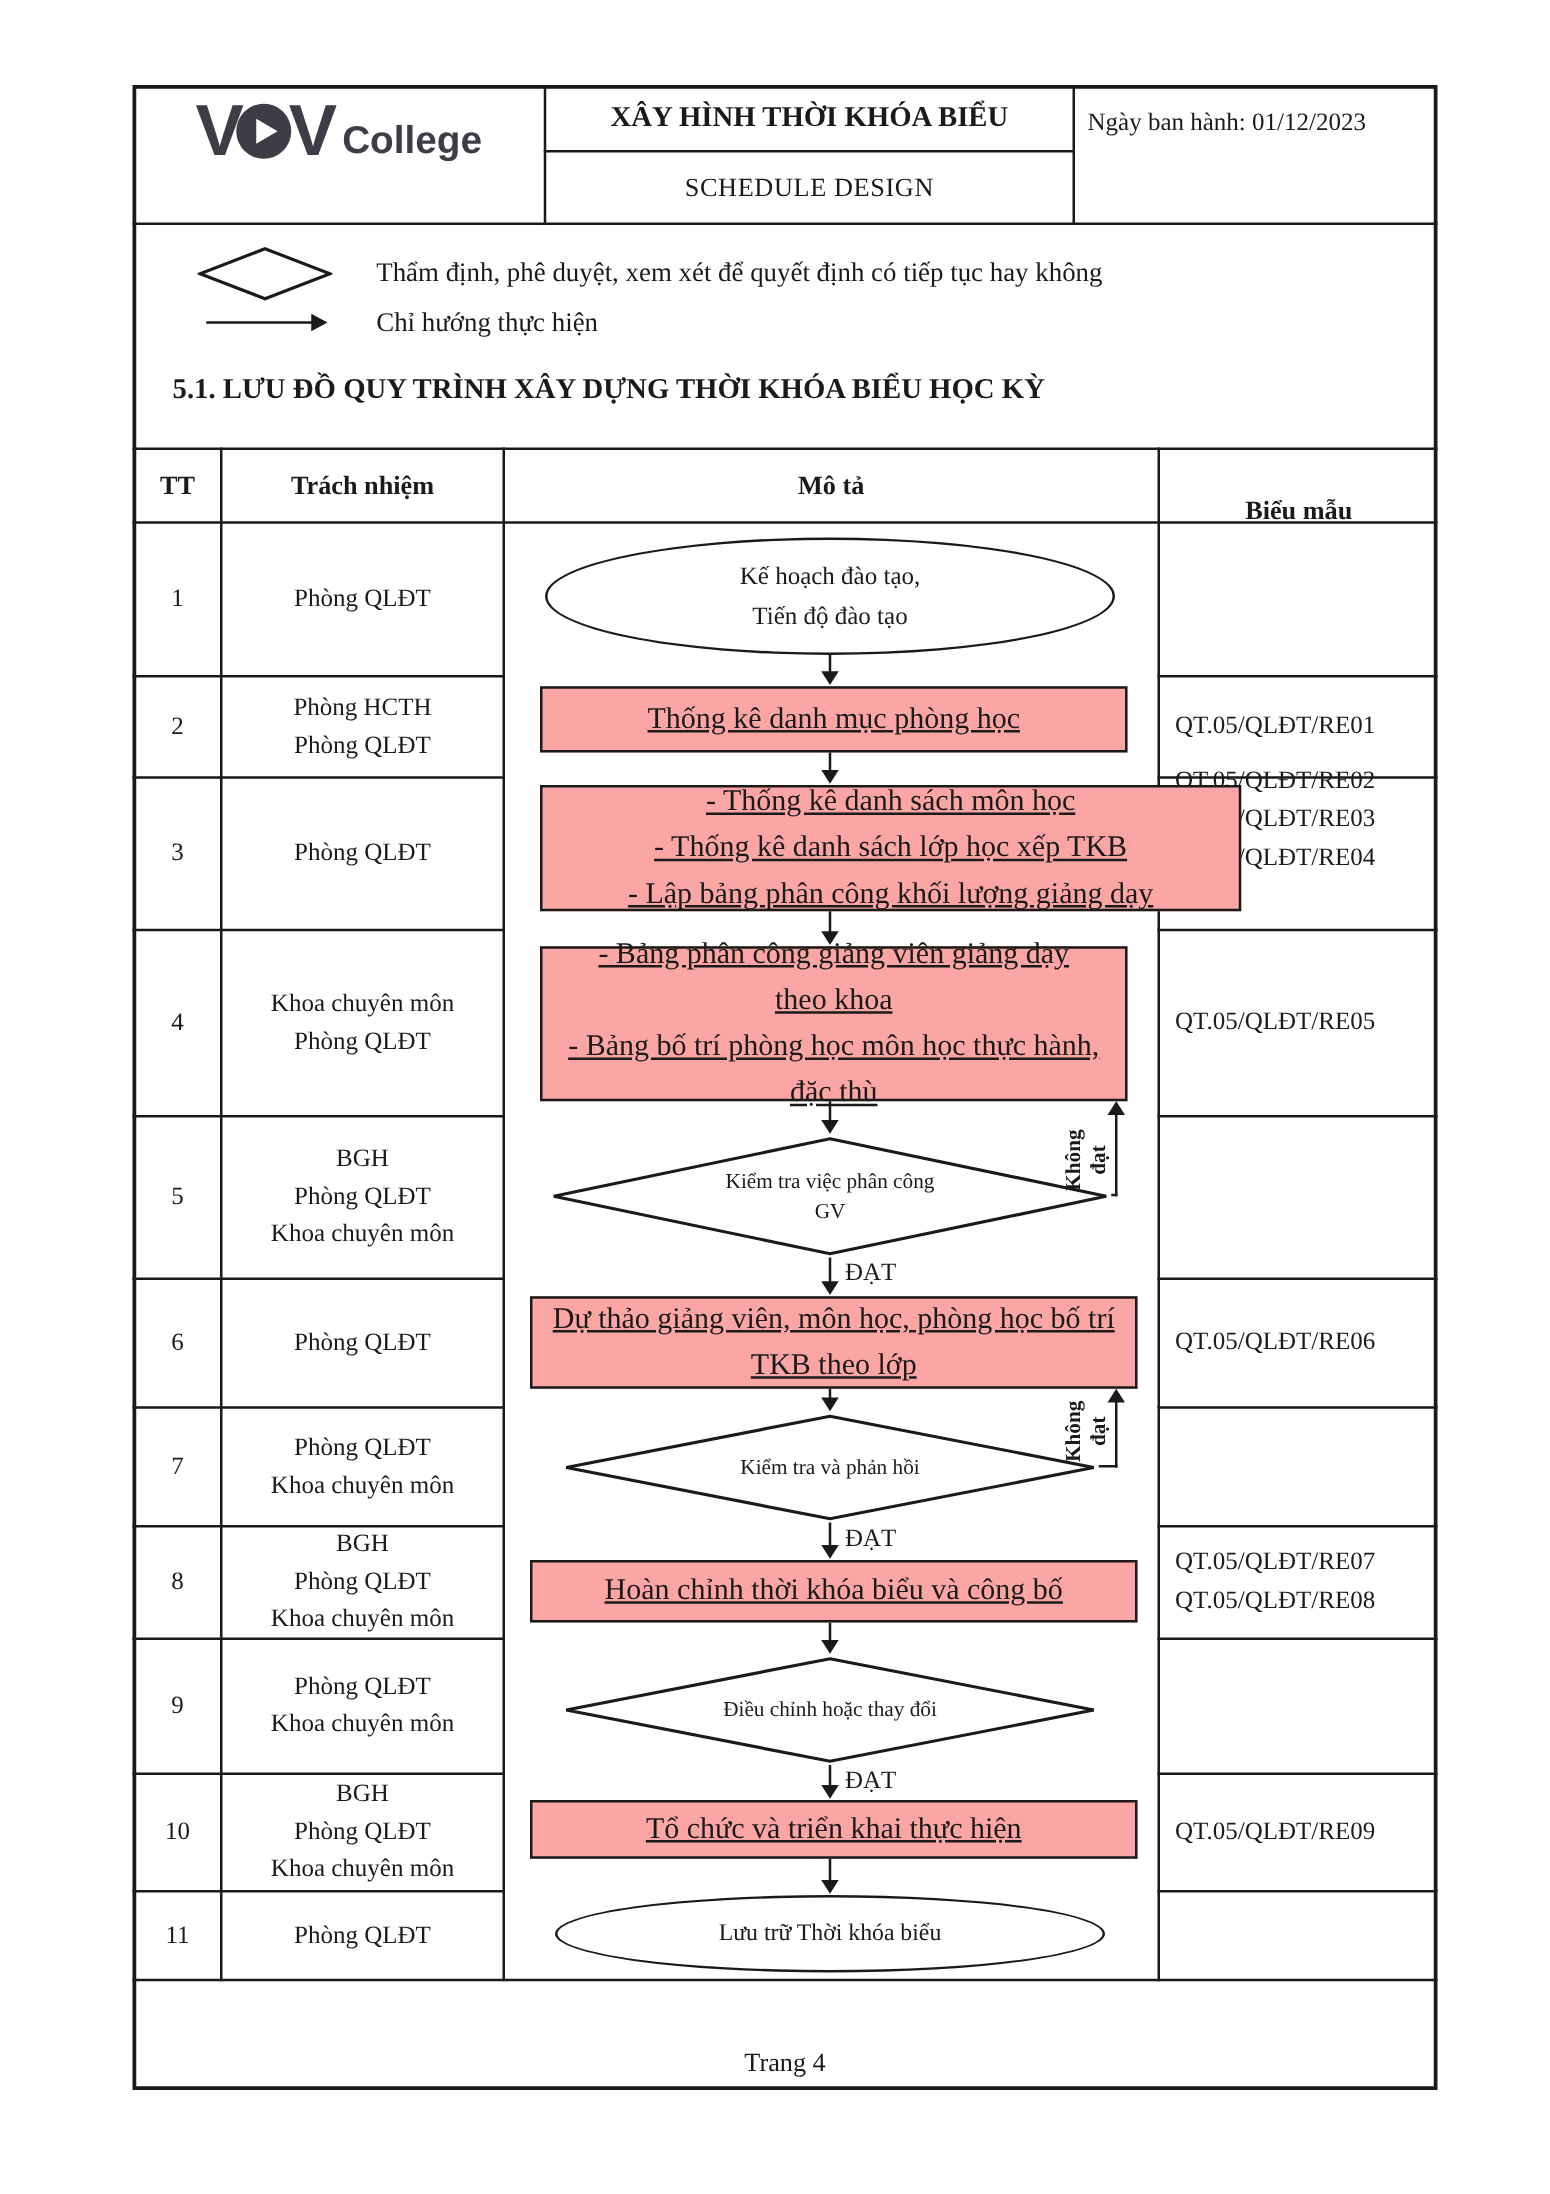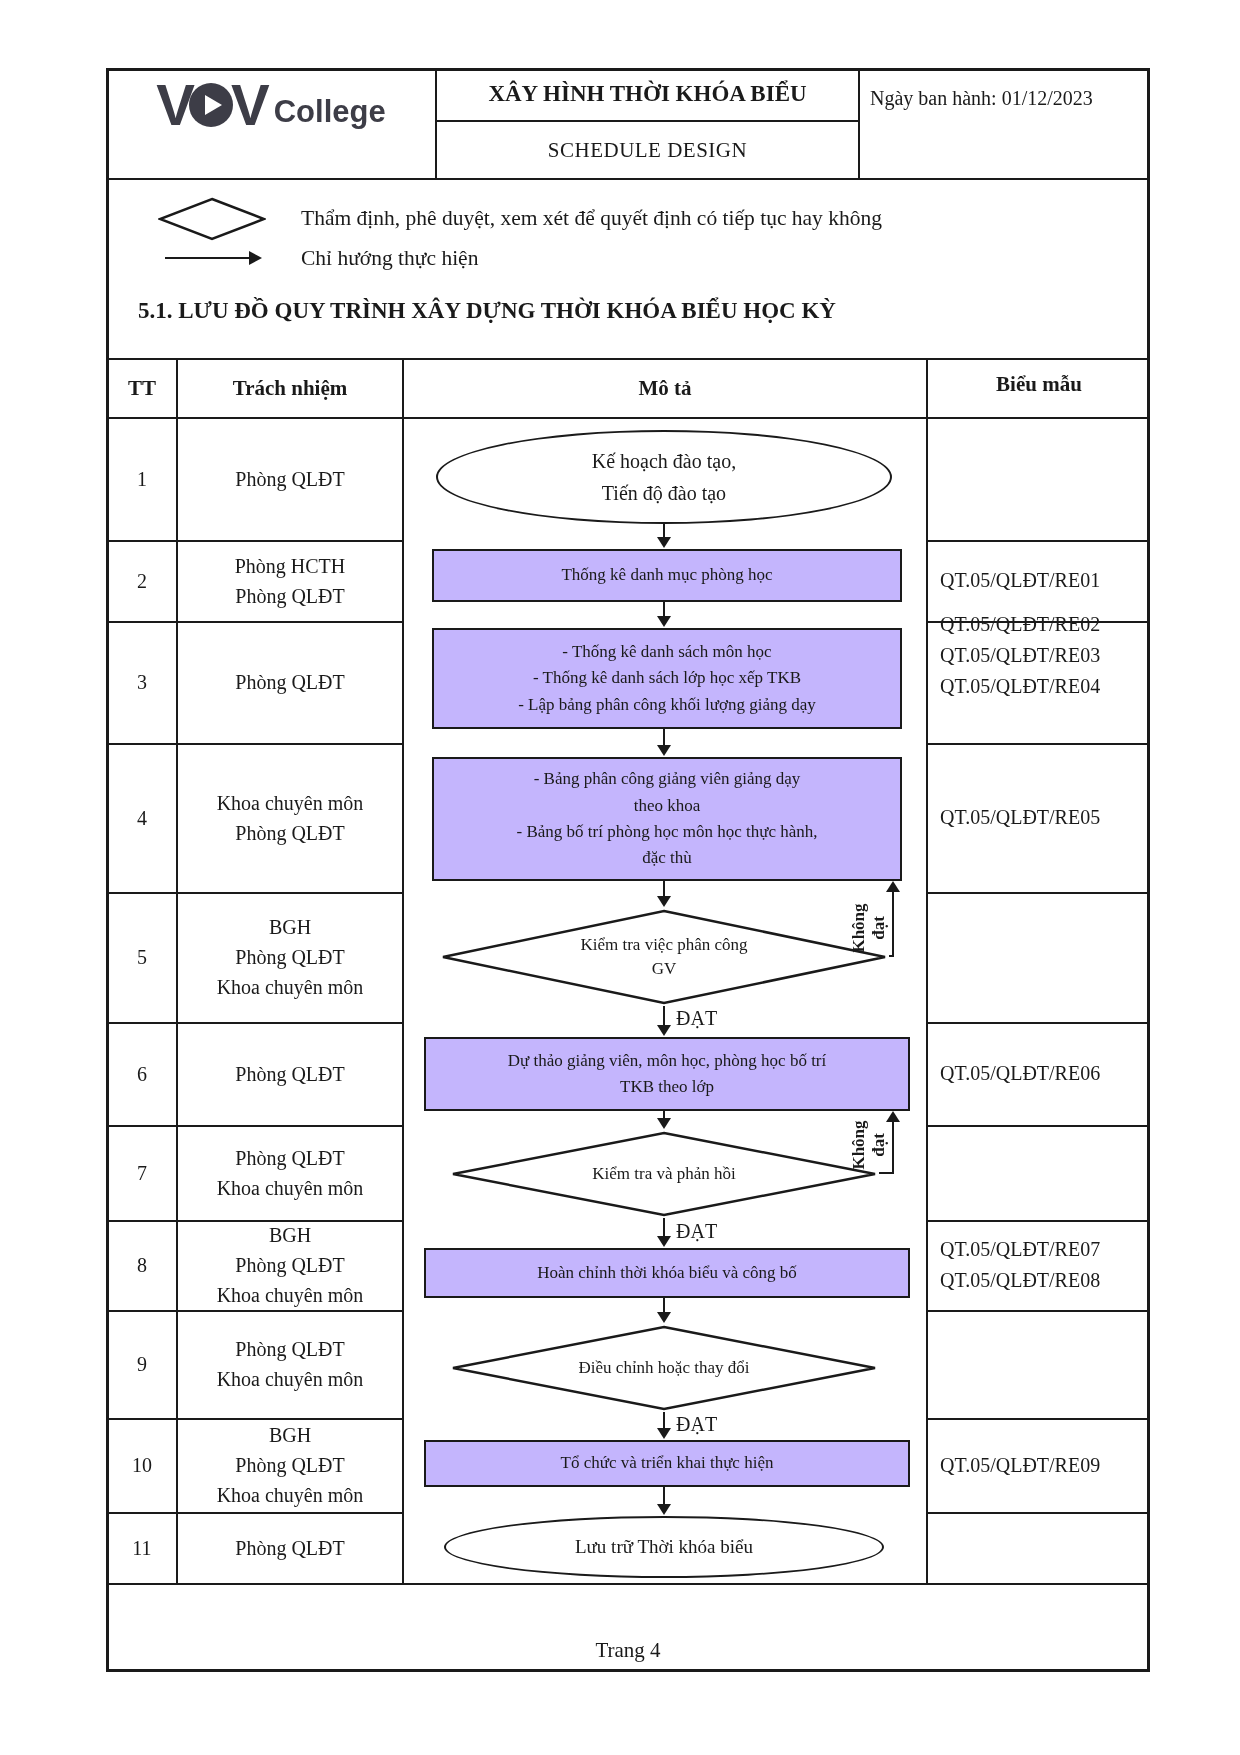--- a/index.html
+++ b/index.html
@@ -27,21 +27,21 @@
   .college{font-size:31px;font-weight:bold;color:#3d3d47;margin-left:8px;margin-top:14px;}
   .school{font-family:"Liberation Sans","DejaVu Sans",sans-serif;font-size:12.5px;font-weight:bold;color:#32323c;letter-spacing:.2px;text-align:center;}
   
   .legend-text{font-size:21.5px;}
   .section-title{font-weight:bold;font-size:23px;}
   
   .th{font-weight:bold;font-size:21px;}
   .td{font-size:20px;line-height:1.5;}
   .forms{font-size:20px;line-height:1.55;}
   
-  .flow-rect{border:2px solid #1a1a1a;box-sizing:border-box;background:#c4b5fd;display:flex;align-items:center;justify-content:center;text-align:center;font-size:17px;line-height:1.55;}
+  .flow-rect{border:2px solid #1a1a1a;box-sizing:border-box;background:#fca5a5;display:flex;align-items:center;justify-content:center;text-align:center;font-size:24px;line-height:1.55;text-decoration:underline;}
   .flow-ellipse{border:2px solid #1a1a1a;border-radius:50%;box-sizing:border-box;background:#fff;display:flex;align-items:center;justify-content:center;text-align:center;font-size:20px;line-height:1.6;}
   .diamond{position:absolute;}
   .diamond svg{position:absolute;left:0;top:0;width:100%;height:100%;}
   .dtext{position:absolute;left:0;top:0;right:0;bottom:0;display:flex;align-items:center;justify-content:center;text-align:center;font-size:17px;line-height:1.4;}
   .arrow-line{width:2px;background:#1a1a1a;}
   .head-down{width:0;height:0;border-left:7px solid transparent;border-right:7px solid transparent;border-top:11px solid #1a1a1a;}
   .head-up{width:0;height:0;border-left:7px solid transparent;border-right:7px solid transparent;border-bottom:11px solid #1a1a1a;}
   .head-right{width:0;height:0;border-top:7px solid transparent;border-bottom:7px solid transparent;border-left:13px solid #1a1a1a;}
   .pass-label{font-size:20px;}
   .fail-label{width:90px;height:46px;transform:rotate(-90deg);font-size:17px;font-weight:bold;line-height:1.2;text-align:center;display:flex;align-items:center;justify-content:center;}
@@ -113,21 +113,21 @@
 <div class="abs line" style="left:926px;top:1022px;width:224px;height:2px;"></div>
 <div class="abs line" style="left:926px;top:1125px;width:224px;height:2px;"></div>
 <div class="abs line" style="left:926px;top:1220px;width:224px;height:2px;"></div>
 <div class="abs line" style="left:926px;top:1310px;width:224px;height:2px;"></div>
 <div class="abs line" style="left:926px;top:1418px;width:224px;height:2px;"></div>
 <div class="abs line" style="left:926px;top:1512px;width:224px;height:2px;"></div>
 
 <div class="abs cell th" style="left:108px;top:360px;width:68px;height:57px;">TT</div>
 <div class="abs cell th" style="left:178px;top:360px;width:224px;height:57px;">Trách nhiệm</div>
 <div class="abs cell th" style="left:404px;top:360px;width:522px;height:57px;">Mô tả</div>
-<div class="abs cell th" style="left:928px;top:356px;width:222px;height:57px;">Biểu mẫu</div>
+<div class="abs cell th" style="left:928px;top:380px;width:222px;height:57px;">Biểu mẫu</div>
 
 <div class="abs cell td" style="left:108px;top:419px;width:68px;height:119px;">1</div>
 <div class="abs cell td" style="left:108px;top:542px;width:68px;height:77px;">2</div>
 <div class="abs cell td" style="left:108px;top:623px;width:68px;height:118px;">3</div>
 <div class="abs cell td" style="left:108px;top:745px;width:68px;height:145px;">4</div>
 <div class="abs cell td" style="left:108px;top:894px;width:68px;height:126px;">5</div>
 <div class="abs cell td" style="left:108px;top:1024px;width:68px;height:99px;">6</div>
 <div class="abs cell td" style="left:108px;top:1127px;width:68px;height:91px;">7</div>
 <div class="abs cell td" style="left:108px;top:1222px;width:68px;height:86px;">8</div>
 <div class="abs cell td" style="left:108px;top:1312px;width:68px;height:104px;">9</div>
@@ -169,21 +169,21 @@
 <div class="abs flow-ellipse pre" style="left:436px;top:430px;width:456px;height:94px;">Kế hoạch đào tạo,
 Tiến độ đào tạo</div>
 
 <div class="abs arrow-line" style="left:663px;top:524px;height:14px;"></div>
 <div class="abs head-down" style="left:657px;top:537px;"></div>
 
 <div class="abs flow-rect pre" style="left:432px;top:549px;width:470px;height:53px;">Thống kê danh mục phòng học</div>
 <div class="abs arrow-line" style="left:663px;top:602px;height:15px;"></div>
 <div class="abs head-down" style="left:657px;top:616px;"></div>
 
-<div class="abs flow-rect pre" style="left:432px;top:628px;width:470px;height:101px;">- Thống kê danh sách môn học
+<div class="abs flow-rect pre" style="left:432px;top:628px;width:561px;height:101px;">- Thống kê danh sách môn học
 - Thống kê danh sách lớp học xếp TKB
 - Lập bảng phân công khối lượng giảng dạy</div>
 <div class="abs arrow-line" style="left:663px;top:729px;height:17px;"></div>
 <div class="abs head-down" style="left:657px;top:745px;"></div>
 
 <div class="abs flow-rect pre" style="left:432px;top:757px;width:470px;height:124px;">- Bảng phân công giảng viên giảng dạy
 theo khoa
 - Bảng bố trí phòng học môn học thực hành,
 đặc thù</div>
 <div class="abs arrow-line" style="left:663px;top:881px;height:16px;"></div>

